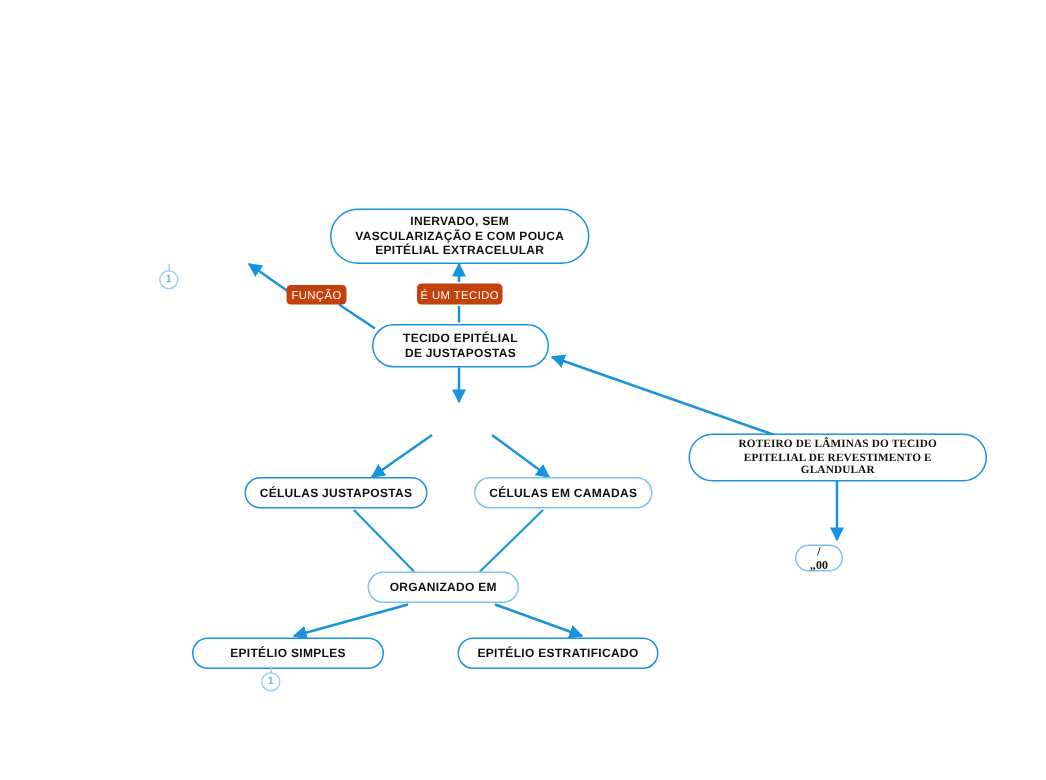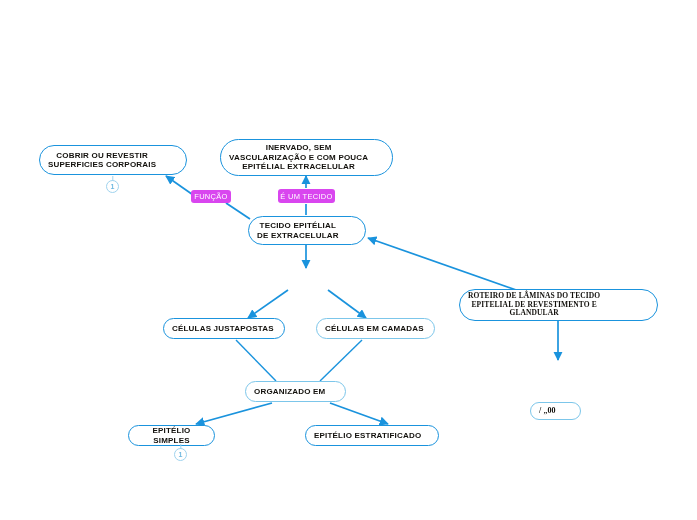--- a/index.html
+++ b/index.html
@@ -24,21 +24,21 @@
     pointer-events: none;
   }
   .node {
     position: absolute;
     box-sizing: border-box;
     background: #ffffff;
     border: 1.6px solid #1a93dd;
     border-radius: 999px;
     display: flex;
     align-items: center;
-    justify-content: flex-start;
+    justify-content: center;
     text-align: center;
     color: #12100c;
     font-weight: bold;
     letter-spacing: 0.2px;
     line-height: 1.18;
     padding: 3px 8px;
   }
   .node.light {
     border-color: #7cc6ea;
   }
@@ -47,21 +47,21 @@
     font-weight: bold;
     letter-spacing: 0.1px;
   }
   .node.plain {
     font-weight: bold;
     color: #1b1a17;
   }
   .pill-label {
     position: absolute;
     box-sizing: border-box;
-    background: #d946ef;
+    background: #c2410c;
     color: #ffffff;
     border-radius: 3px;
     display: flex;
     align-items: center;
     justify-content: center;
     font-size: 7.5px;
     letter-spacing: 0.3px;
     padding: 2px 6px;
     white-space: nowrap;
   }
@@ -125,63 +125,57 @@
 
     <path d="M 272 403 L 196 424" stroke="#1a93dd" stroke-width="1.7" fill="none" marker-end="url(#arrow)"></path>
 
     <path d="M 330 403 L 388 424" stroke="#1a93dd" stroke-width="1.7" fill="none" marker-end="url(#arrow)"></path>
 
     <path d="M 522 292 L 368 238" stroke="#1a93dd" stroke-width="1.7" fill="none" marker-end="url(#arrow)"></path>
 
     <path d="M 558 320 L 558 360" stroke="#1a93dd" stroke-width="1.7" fill="none" marker-end="url(#arrow)"></path>
   </svg>
 
-  <div class="node" style="left:39px; top:145px; width:148px; height:30px; font-size:8px;">
-    <span>
-      <span>COBRIR OU REVESTIR</span><br>
-      <span>SUPERFICIES CORPORAIS</span>
-    </span>
-  </div>
   <div class="badge" style="left:106px; top:180px;">1</div>
 
   <div class="node" style="left:220px; top:139px; width:173px; height:37px; font-size:8px;">
     <span>
       <span>INERVADO, SEM</span><br>
       <span>VASCULARIZAÇÃO E COM POUCA</span><br>
       <span>EPITÉLIAL EXTRACELULAR</span>
     </span>
   </div>
 
   <div class="pill-label" style="left:191px; top:190px; width:40px; height:13px;">FUNÇÃO</div>
 
   <div class="pill-label" style="left:278px; top:189px; width:57px; height:14px;">É UM TECIDO</div>
 
   <div class="node" style="left:248px; top:216px; width:118px; height:29px; font-size:8px;">
     <span>
       <span>TECIDO EPITÉLIAL</span><br>
-      <span>DE EXTRACELULAR</span>
+      <span>DE JUSTAPOSTAS</span>
     </span>
   </div>
 
 
   <div class="node light" style="left:316px; top:318px; width:119px; height:21px; font-size:8px;">CÉLULAS EM CAMADAS</div>
 
   <div class="node" style="left:163px; top:318px; width:122px; height:21px; font-size:8px;">CÉLULAS JUSTAPOSTAS</div>
 
   <div class="node light" style="left:245px; top:381px; width:101px; height:21px; font-size:8px;">ORGANIZADO EM</div>
 
-  <div class="node" style="left:128px; top:425px; width:87px; height:21px; font-size:8px;">EPITÉLIO SIMPLES</div>
+  <div class="node" style="left:128px; top:425px; width:128px; height:21px; font-size:8px;">EPITÉLIO SIMPLES</div>
   <div class="badge" style="left:174px; top:448px;">1</div>
 
   <div class="node serif" style="left:459px; top:289px; width:199px; height:32px; font-size:7.5px;">
     <span>
       <span>ROTEIRO DE LÂMINAS DO TECIDO</span><br>
       <span>EPITELIAL DE REVESTIMENTO E</span><br>
       <span>GLANDULAR</span>
     </span>
   </div>
 
   <div class="node" style="left:305px; top:425px; width:134px; height:21px; font-size:8px;">EPITÉLIO ESTRATIFICADO</div>
 
-  <div class="node light serif" style="left:530px; top:363px; width:51px; height:18px; font-size:8px;margin-top:39px;">/  „00</div>
+  <div class="node light serif" style="left:530px; top:363px; width:32px; height:18px; font-size:8px;">/  „00</div>
 
 
 </div>
 
 </body></html>

